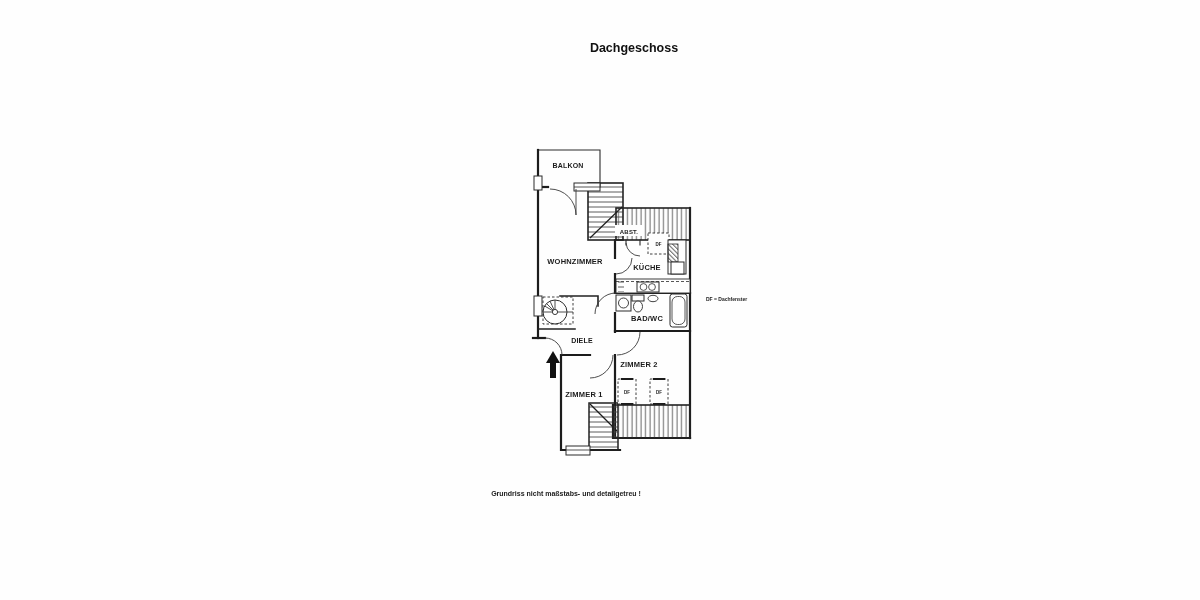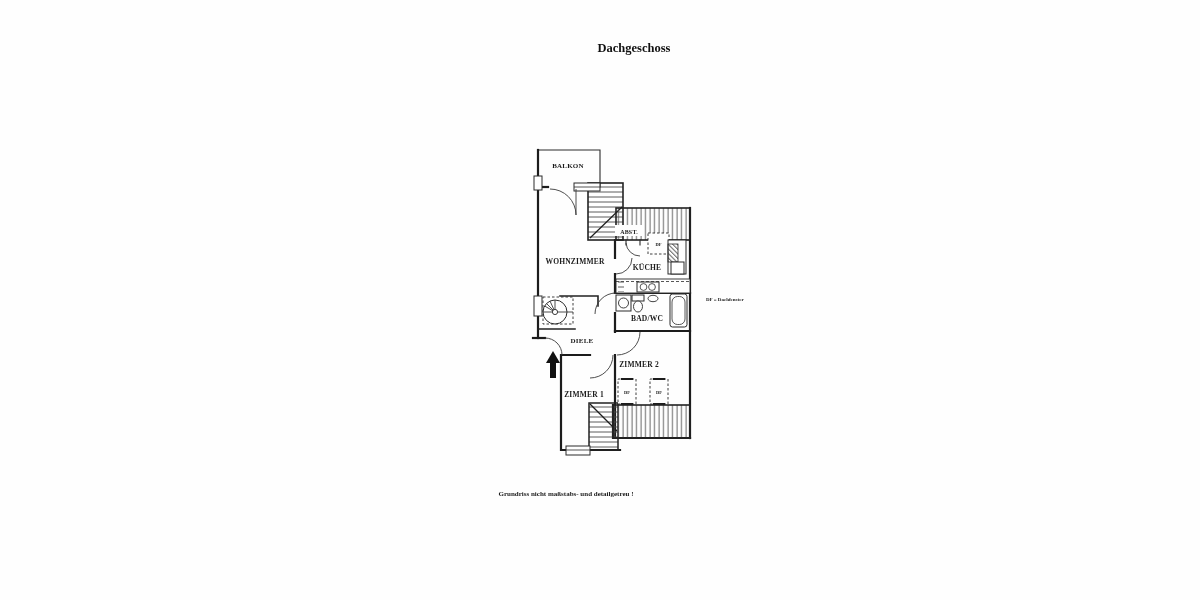--- a/index.html
+++ b/index.html
@@ -1,21 +1,21 @@
 <!DOCTYPE html>
 <html><head>
 <meta charset="utf-8">
 <style>
   html,body{margin:0;padding:0;background:#fff;}
   .page{
     position:relative;
     width:1200px;height:600px;
     background:#fefefe;
     overflow:hidden;
-    font-family:Liberation Serif, serif;
+    font-family:Liberation Sans, sans-serif;
   }
   svg{position:absolute;left:0;top:0;}
   .wall-thick{stroke:#1c1c1c;stroke-width:2.2;fill:none;stroke-linecap:square;}
   .wall-mid{stroke:#222;stroke-width:1.6;fill:none;stroke-linecap:square;}
   .wall-thin{stroke:#2b2b2b;stroke-width:1.1;fill:none;stroke-linecap:square;}
   .fixture{stroke:#2b2b2b;stroke-width:1;fill:#fefefe;}
   .dashed{stroke:#2b2b2b;stroke-width:0.9;fill:#fefefe;stroke-dasharray:2.5 2;}
   .arc{stroke:#3a3a3a;stroke-width:0.9;fill:none;}
   .lbl{fill:#1b1b1b;font-weight:bold;text-anchor:middle;letter-spacing:0.2px;}
   .lbl-lg{font-size:7.5px;}

